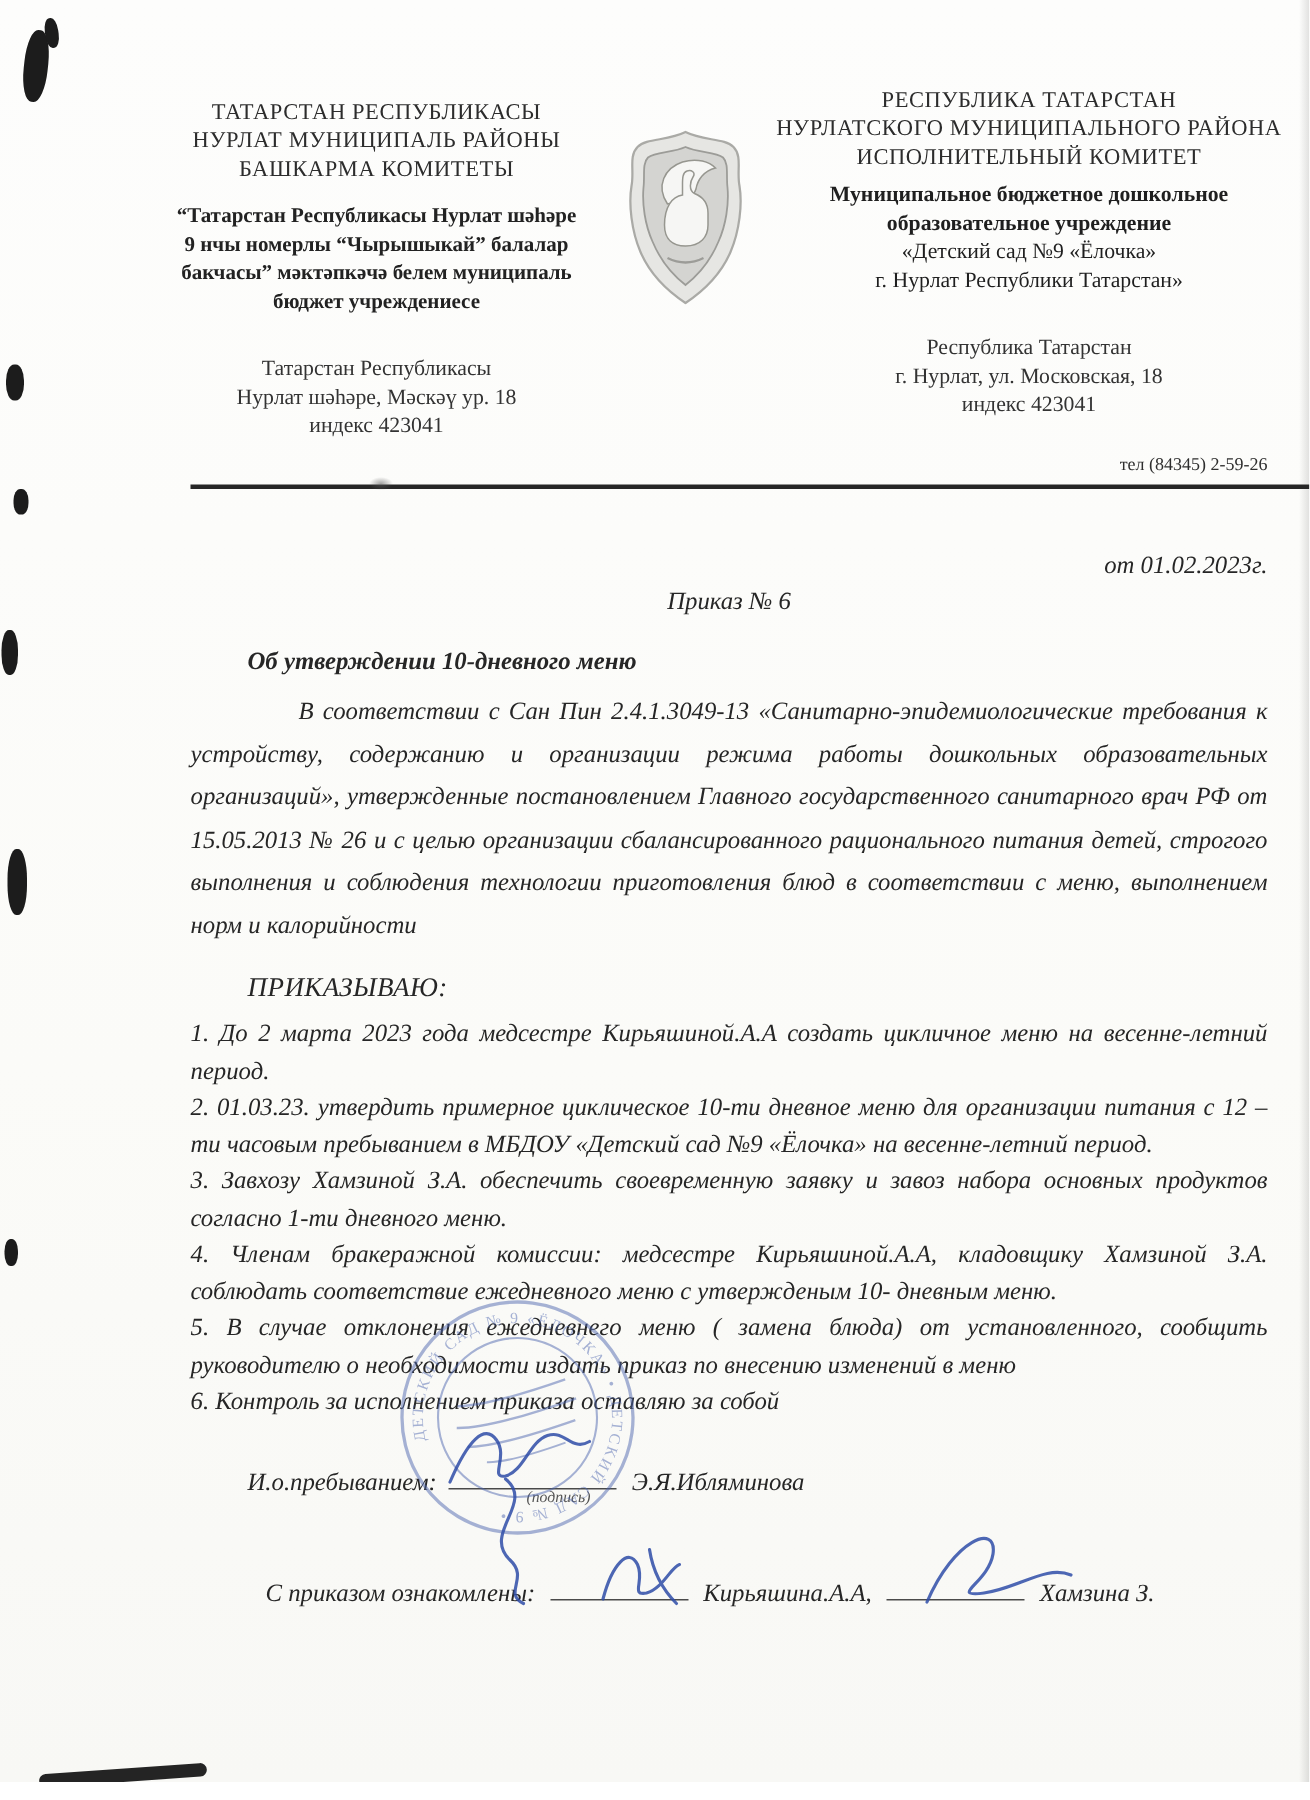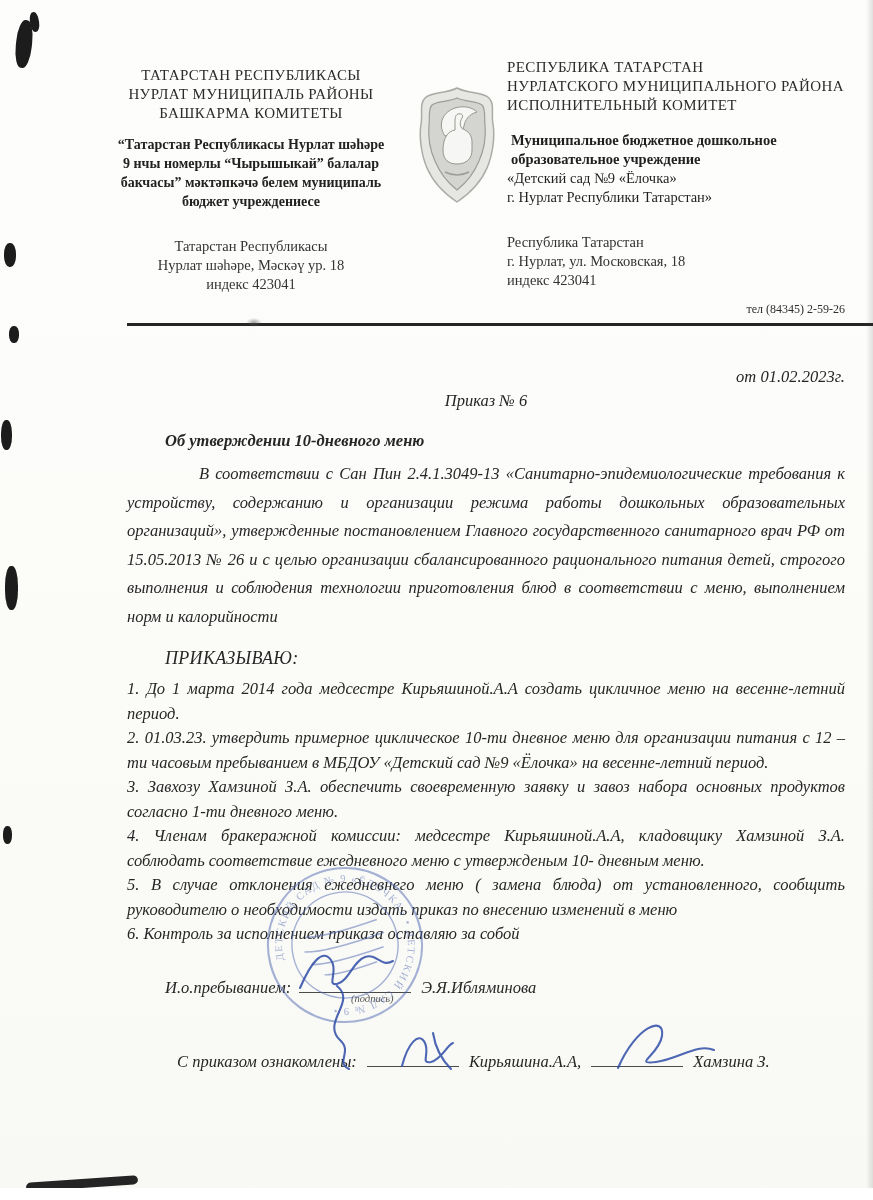--- a/index.html
+++ b/index.html
@@ -18,24 +18,24 @@
   .bottom-scanline { position:absolute; left:108px; top:1191px; width:765px; height:2px;
     background:#8a8a86; transform:rotate(.15deg); }
   .corner-streak { position:absolute; left:26px; top:1179px; width:112px; height:9px;
     background:#242424; border-radius:5px; transform:rotate(-4deg); }
   .smudge { position:absolute; left:246px; top:318px; width:16px; height:9px;
     background:radial-gradient(ellipse at center, rgba(90,90,90,.55), rgba(90,90,90,0) 70%); }
   
   .letterhead { display:flex; margin:58px 8px 0 95px; }
   .lh-left  { width:312px; padding-top:8px; text-align:center; }
   .lh-center{ width:100px; padding-top:26px; text-align:center; }
-  .lh-right { flex:1; text-align:left; }
+  .lh-right { flex:1; text-align:center; }
   .caps { font-size:15px; line-height:19px; letter-spacing:.4px; color:#2c2c2c; }
   .org-bold { font-weight:bold; font-size:14px; line-height:19px; margin:12px auto 0; width:268px; color:#222; }
-  .org-bold-r { font-weight:bold; font-size:14.5px; line-height:19px; margin:16px auto 0; width:350px; color:#1f1f1f; }
+  .org-bold-r { font-weight:bold; font-size:14.5px; line-height:19px; margin:6px auto 0; width:350px; color:#1f1f1f; }
   .org-line { font-weight:normal; font-size:14.5px; line-height:19px; color:#1f1f1f; }
   .addr { font-size:14.5px; line-height:19px; margin-top:26px; color:#333; }
   .phone-row { width:718px; margin:8px 0 0 127px; text-align:right; font-size:12px; color:#2e2e2e; }
   .rule { margin:6px 0 0 127px; width:746px; height:3px; background:#262626; border:none; }
   
   .body-block { width:718px; margin-left:127px; font-size:16.5px;font-style:italic; }
   .date-line { margin-top:40px; text-align:right; line-height:22px; }
   .order-title { margin-top:2px; text-align:center; line-height:22px; }
   .subject { margin:18px 0 0 38px; font-weight:bold; line-height:22px; }
   .preamble { margin:8px 0 0 0; text-align:justify; text-indent:72px; line-height:28.5px; }
@@ -110,21 +110,21 @@
   <div class="rule"></div>
 
   <main class="body-block">
     <div class="date-line">от 01.02.2023г.</div>
     <div class="order-title">Приказ № 6</div>
     <div class="subject">Об утверждении 10-дневного меню</div>
     <p class="preamble">В соответствии с Сан Пин 2.4.1.3049-13 «Санитарно-эпидемиологические требования к устройству, содержанию и организации режима работы дошкольных образовательных организаций», утвержденные постановлением Главного государственного санитарного врач РФ от 15.05.2013 № 26 и с целью организации сбалансированного рационального питания детей, строгого выполнения и соблюдения технологии приготовления блюд в соответствии с меню, выполнением норм и калорийности</p>
     <div class="directive">ПРИКАЗЫВАЮ:</div>
 
     <div class="items">
-      <p class="item">1. До 1 марта 2014 года медсестре Кирьяшиной.А.А создать цикличное меню на весенне-летний период.</p>
+      <p class="item">1. До 2 марта 2023 года медсестре Кирьяшиной.А.А создать цикличное меню на весенне-летний период.</p>
       <p class="item">2. 01.03.23. утвердить  примерное циклическое 10-ти дневное меню для организации питания с 12 – ти часовым пребыванием в МБДОУ «Детский сад №9 «Ёлочка»  на весенне-летний период.</p>
       <p class="item">3. Завхозу Хамзиной З.А. обеспечить своевременную заявку и завоз набора основных продуктов согласно 1-ти дневного меню.</p>
       <p class="item">4.  Членам бракеражной комиссии: медсестре Кирьяшиной.А.А, кладовщику Хамзиной З.А. соблюдать соответствие ежедневного меню с утвержденым 10- дневным меню.</p>
       <p class="item">5.  В случае отклонения ежедневнего меню  ( замена блюда) от установленного,  сообщить руководителю о необходимости  издать приказ  по внесению изменений в меню</p>
       <p class="item">6.  Контроль за исполнением приказа оставляю за собой</p>
     </div>
 
     <div class="sig-row">
       <span>И.о.пребыванием:</span><span class="blank blank-sig"></span><span>Э.Я.Ибляминова</span>
       <span class="sig-caption">(подпись)</span>

